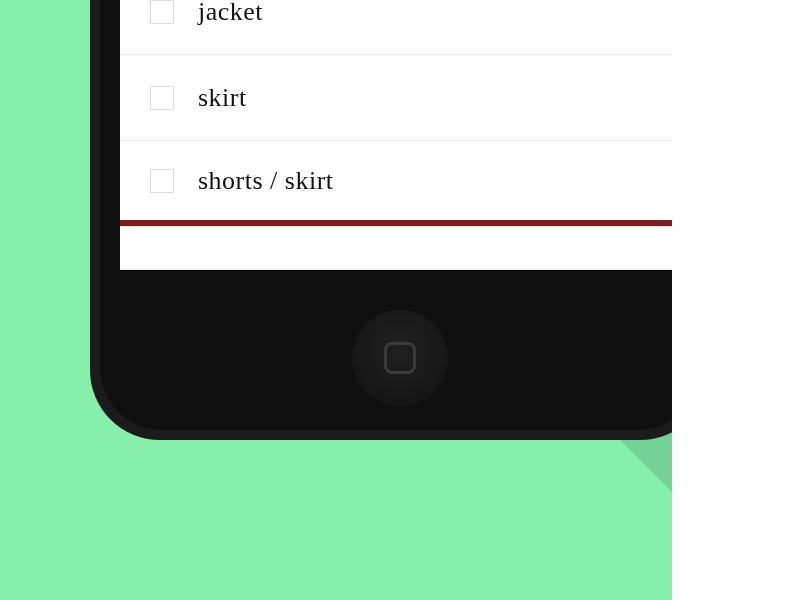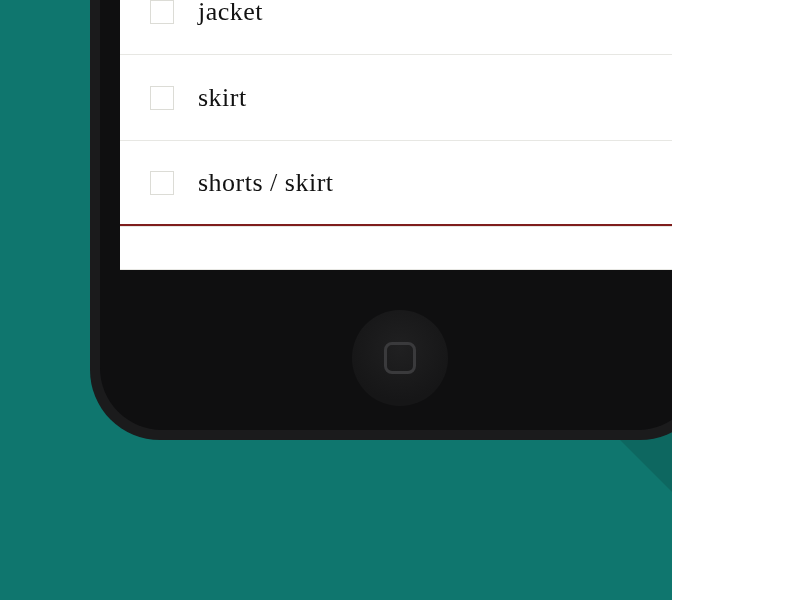--- a/index.html
+++ b/index.html
@@ -7,21 +7,21 @@
     padding: 0;
     width: 800px;
     height: 600px;
     overflow: hidden;
     font-family: Georgia, "Times New Roman", serif;
   }
   .stage {
     position: relative;
     width: 672px;
     height: 600px;
-    background: #0f766e;
+    background: #86efac;
     overflow: hidden;
   }
   .shadow {
     position: absolute;
     left: 610px;
     top: 430px;
     width: 1200px;
     height: 1200px;
     background: rgba(0,0,0,0.12);
     transform: rotate(-45deg);
@@ -91,21 +91,21 @@
     padding-left: 30px;
     box-sizing: border-box;
   }
   .row.last {
     border-bottom: 1px solid #e7e7e3;
     height: 44px;
     align-items: flex-start;
     padding-top: 0;
   }
   .row.last-partial {
-    border-bottom: 2px solid #7f1d1d;
+    border-bottom: 6px solid #7f1d1d;
   }
   .checkbox {
     width: 24px;
     height: 24px;
     border: 1.5px solid #dcdcd6;
     background: #fff;
     box-sizing: border-box;
     flex: 0 0 auto;
   }
   .label {

